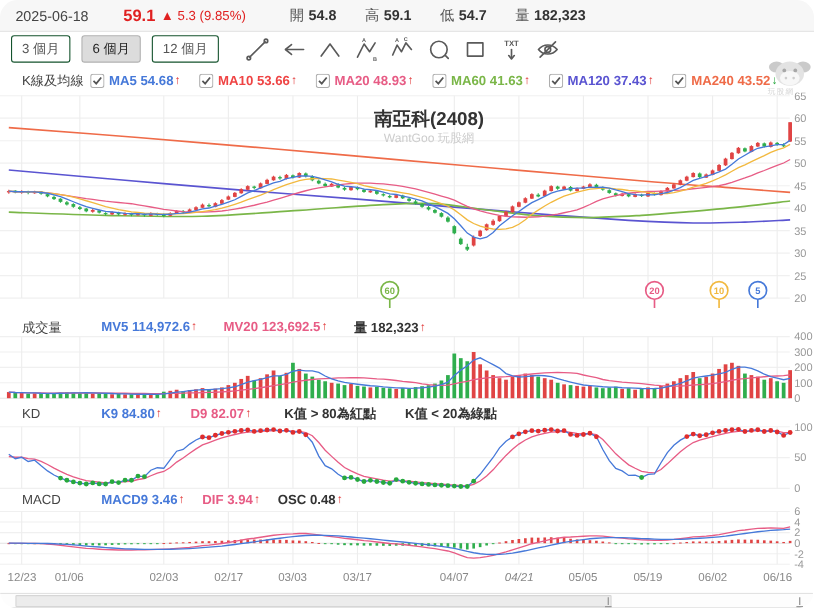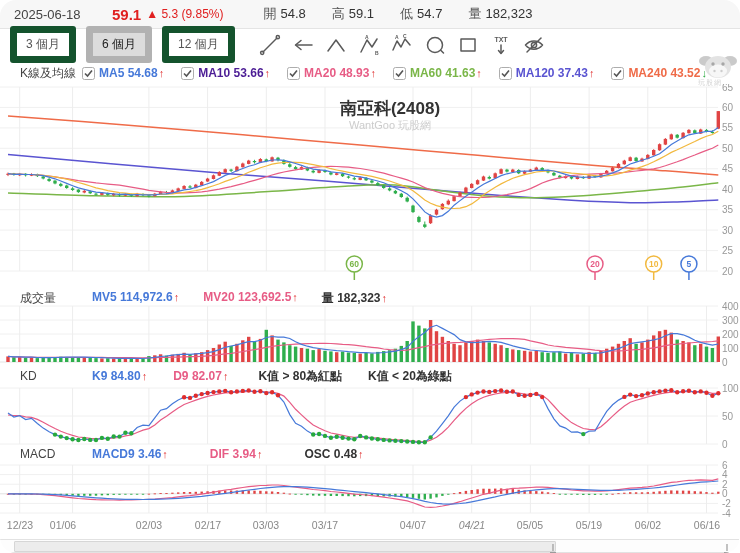--- a/index.html
+++ b/index.html
@@ -6,25 +6,25 @@
   #app{position:relative;width:740px;height:553px;overflow:hidden;background:#fff;
        font-family:"Liberation Sans","DejaVu Sans",sans-serif;color:#333;border-radius:16px;}
   
   #quote-header{position:absolute;top:0;left:0;width:740px;height:28px;background:#f7f7f7;
     border-bottom:1px solid #e4e4e4;display:flex;align-items:center;font-size:13px;}
   #quote-header .date{margin-left:14px;color:#444;width:86px;}
   #quote-header .price{color:#e02020;font-weight:bold;font-size:15px;margin-left:12px;}
   #quote-header .chg{color:#e02020;font-size:12px;margin-left:5px;margin-right:14px;}
   .q-pair{margin-left:26px;color:#333;}
   .q-pair .ql{color:#555;margin-right:4px;}
-  .q-pair .qv{font-weight:normal;margin-top:31px;}
+  .q-pair .qv{font-weight:bold;margin-top:31px;}
   
   #toolbar{position:absolute;top:29px;left:0;width:740px;height:31px;display:flex;align-items:center;}
   .pbtn{margin-left:10px;padding:3px 9px;font-size:12px;color:#555;background:#fff;
-    border:7px solid #14532d;border-radius:3px;cursor:pointer;white-space:nowrap;}
+    border:1px solid #14532d;border-radius:3px;cursor:pointer;white-space:nowrap;}
   .pbtn.active{background:#dcdcdc;border-color:#b2b2b2;color:#222;}
   #draw-tools{display:flex;align-items:center;margin-left:22px;}
   .tbtn{width:26px;height:26px;margin-right:7px;display:flex;align-items:center;justify-content:center;cursor:pointer;}
   .tbtn svg{stroke:#5a5a5a;fill:none;stroke-width:1.5;stroke-linecap:round;stroke-linejoin:round;}
   .tbtn svg text{stroke:none;fill:#5a5a5a;font-weight:bold;}
   
   .leg-row{position:absolute;left:6px;width:740px;font-size:12px;display:flex;align-items:center;}
   .leg-title{margin-left:14px;color:#444;}
   .leg-items{display:flex;align-items:flex-start;}
   .leg-item{display:flex;align-items:center;font-weight:600;white-space:nowrap;}
@@ -134,21 +134,21 @@
               <path d="M3 6.5 L5.5 9 L10 3.5" stroke="#555" fill="none" stroke-width="1.6"></path>
             </svg></span>
           <span style="color:#4679d9">MA5 54.68</span>
           <span class="arr-up">↑</span>
         </span>
         <span class="leg-item">
           <span class="cb"><svg width="13" height="13" viewBox="0 0 13 13">
               <rect x="0.5" y="0.5" width="12" height="12" rx="2" fill="#fff" stroke="#adadad"></rect>
               <path d="M3 6.5 L5.5 9 L10 3.5" stroke="#555" fill="none" stroke-width="1.6"></path>
             </svg></span>
-          <span style="color:#4c1d95">MA10 53.66</span>
+          <span style="color:#ef4444">MA10 53.66</span>
           <span class="arr-up">↑</span>
         </span>
         <span class="leg-item">
           <span class="cb"><svg width="13" height="13" viewBox="0 0 13 13">
               <rect x="0.5" y="0.5" width="12" height="12" rx="2" fill="#fff" stroke="#adadad"></rect>
               <path d="M3 6.5 L5.5 9 L10 3.5" stroke="#555" fill="none" stroke-width="1.6"></path>
             </svg></span>
           <span style="color:#e75c85">MA20 48.93</span>
           <span class="arr-up">↑</span>
         </span>
@@ -791,21 +791,21 @@
         <circle cx="694.8" cy="8.3" r="2.2" fill="#e02c2c"></circle>
         <circle cx="700.7" cy="7.4" r="2.2" fill="#e02c2c"></circle>
         <circle cx="706.5" cy="8.7" r="2.2" fill="#e02c2c"></circle>
         <circle cx="712.4" cy="11.8" r="2.2" fill="#e02c2c"></circle>
         <circle cx="718.3" cy="9.2" r="2.2" fill="#e02c2c"></circle>
       </g>
     </svg>
 
   <div class="leg-row" style="top:446px;height:16px">
     <span class="leg-title" style="width:72px">MACD</span>
-    <span id="macd-items" class="leg-items" style="gap:42px">
+    <span id="macd-items" class="leg-items" style="gap:16px">
         <span class="leg-item">
           <span style="color:#4679d9">MACD9 3.46</span>
           <span class="arr-up">↑</span>
         </span>
         <span class="leg-item">
           <span style="color:#e75c85">DIF 3.94</span>
           <span class="arr-up">↑</span>
         </span>
         <span class="leg-item">
           <span style="color:#333333">OSC 0.48</span>

